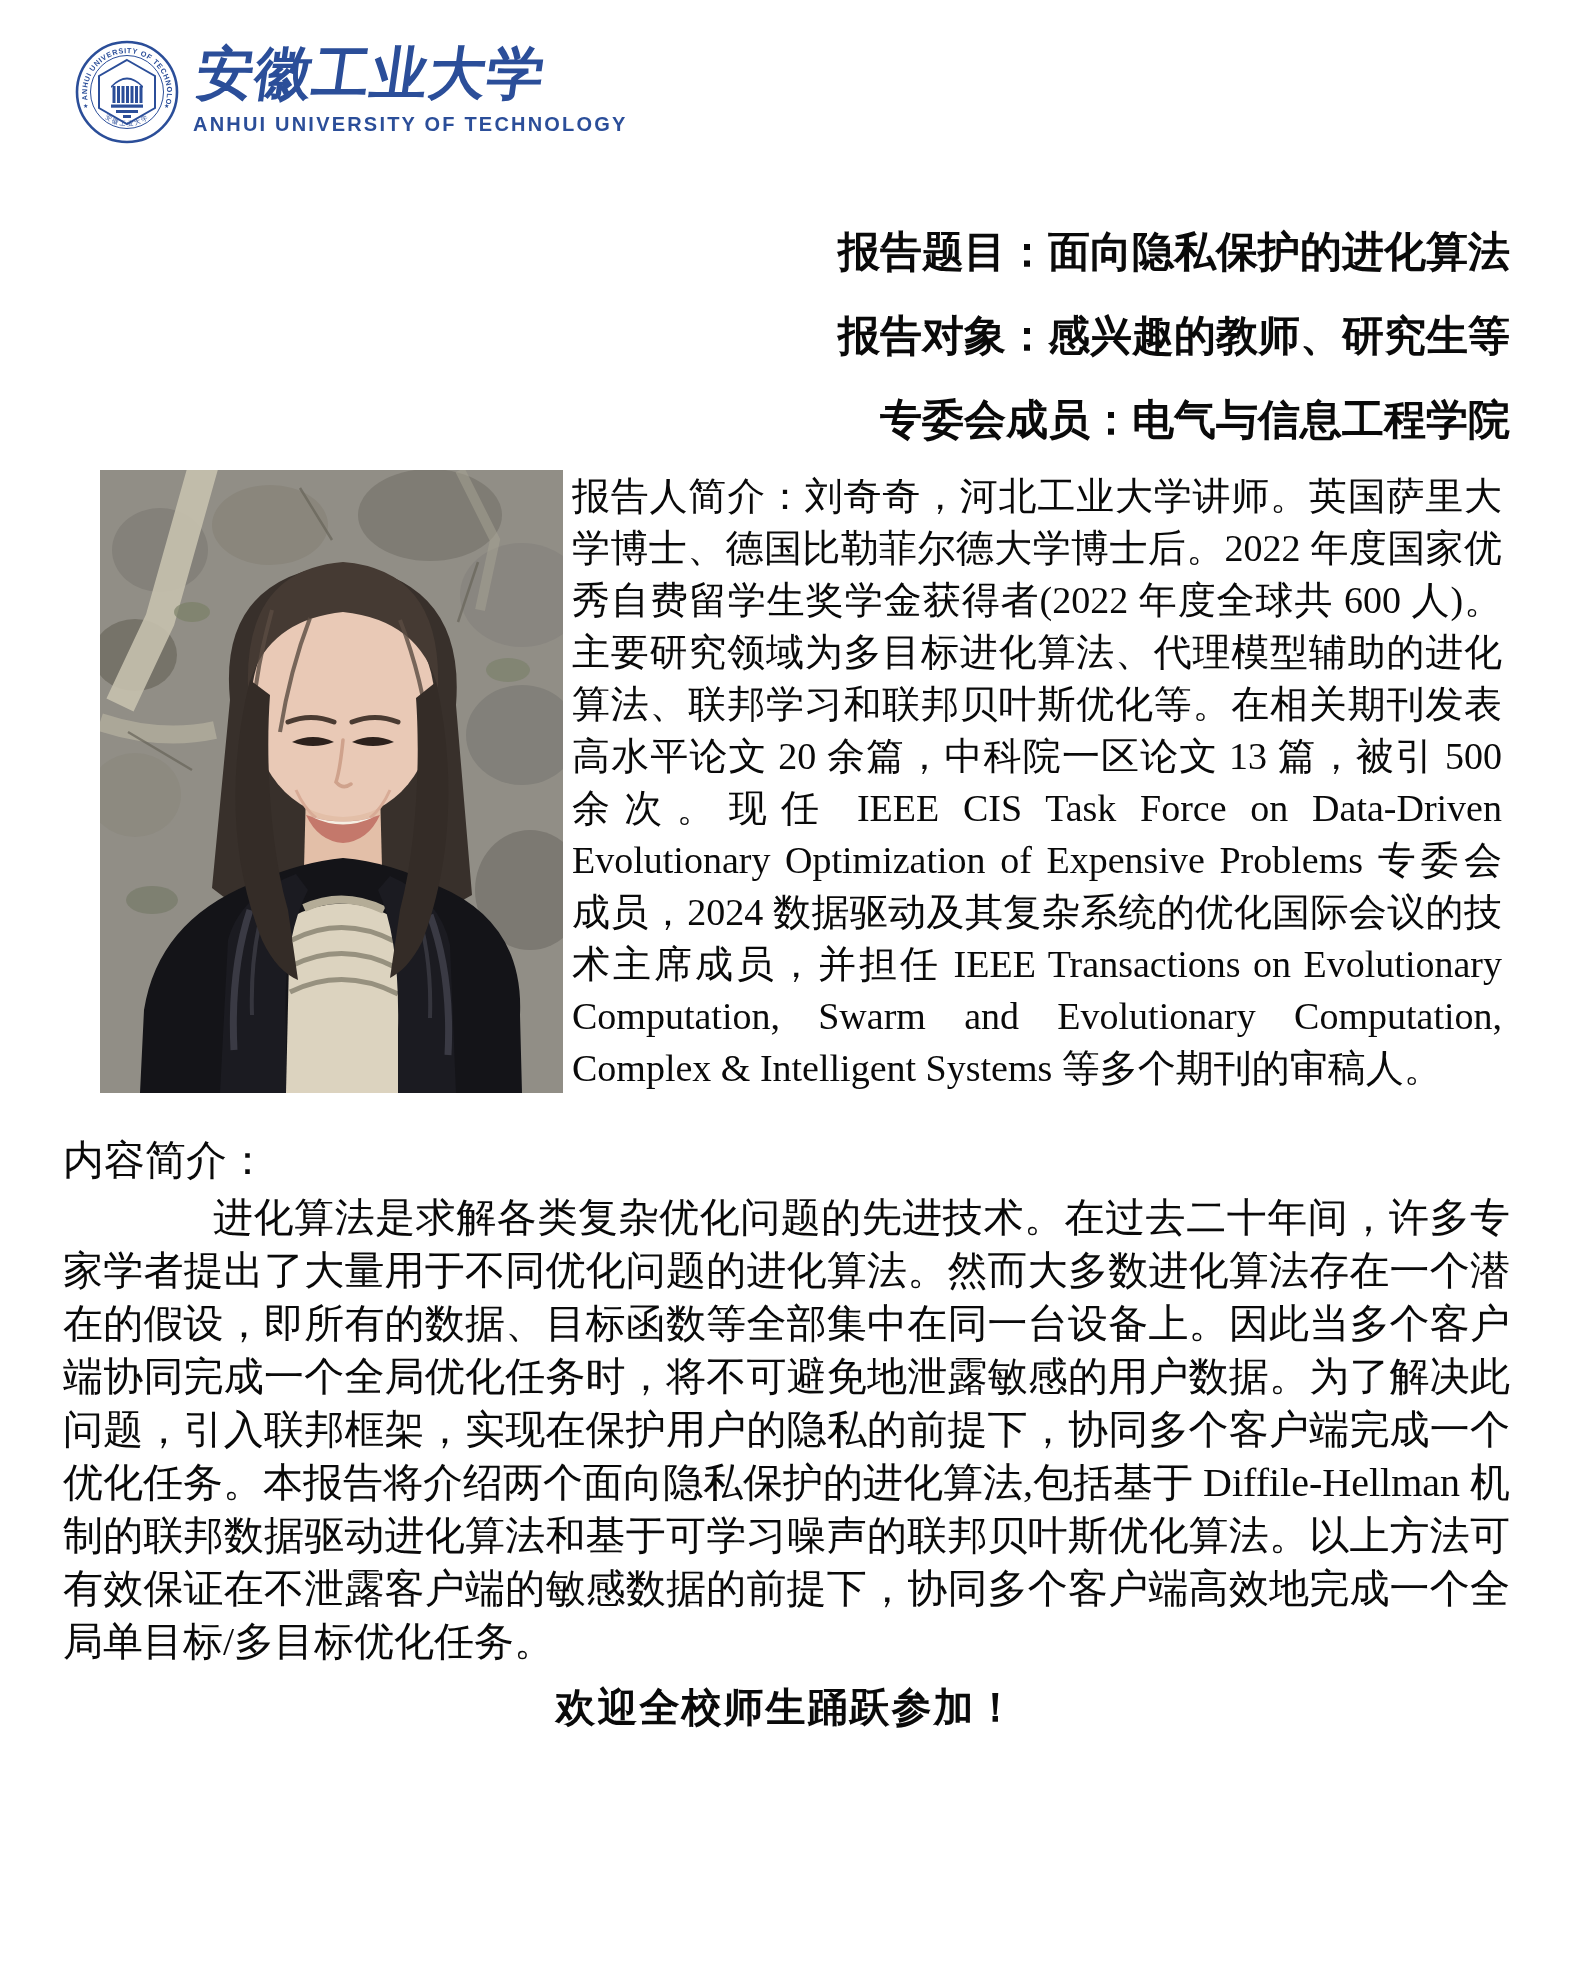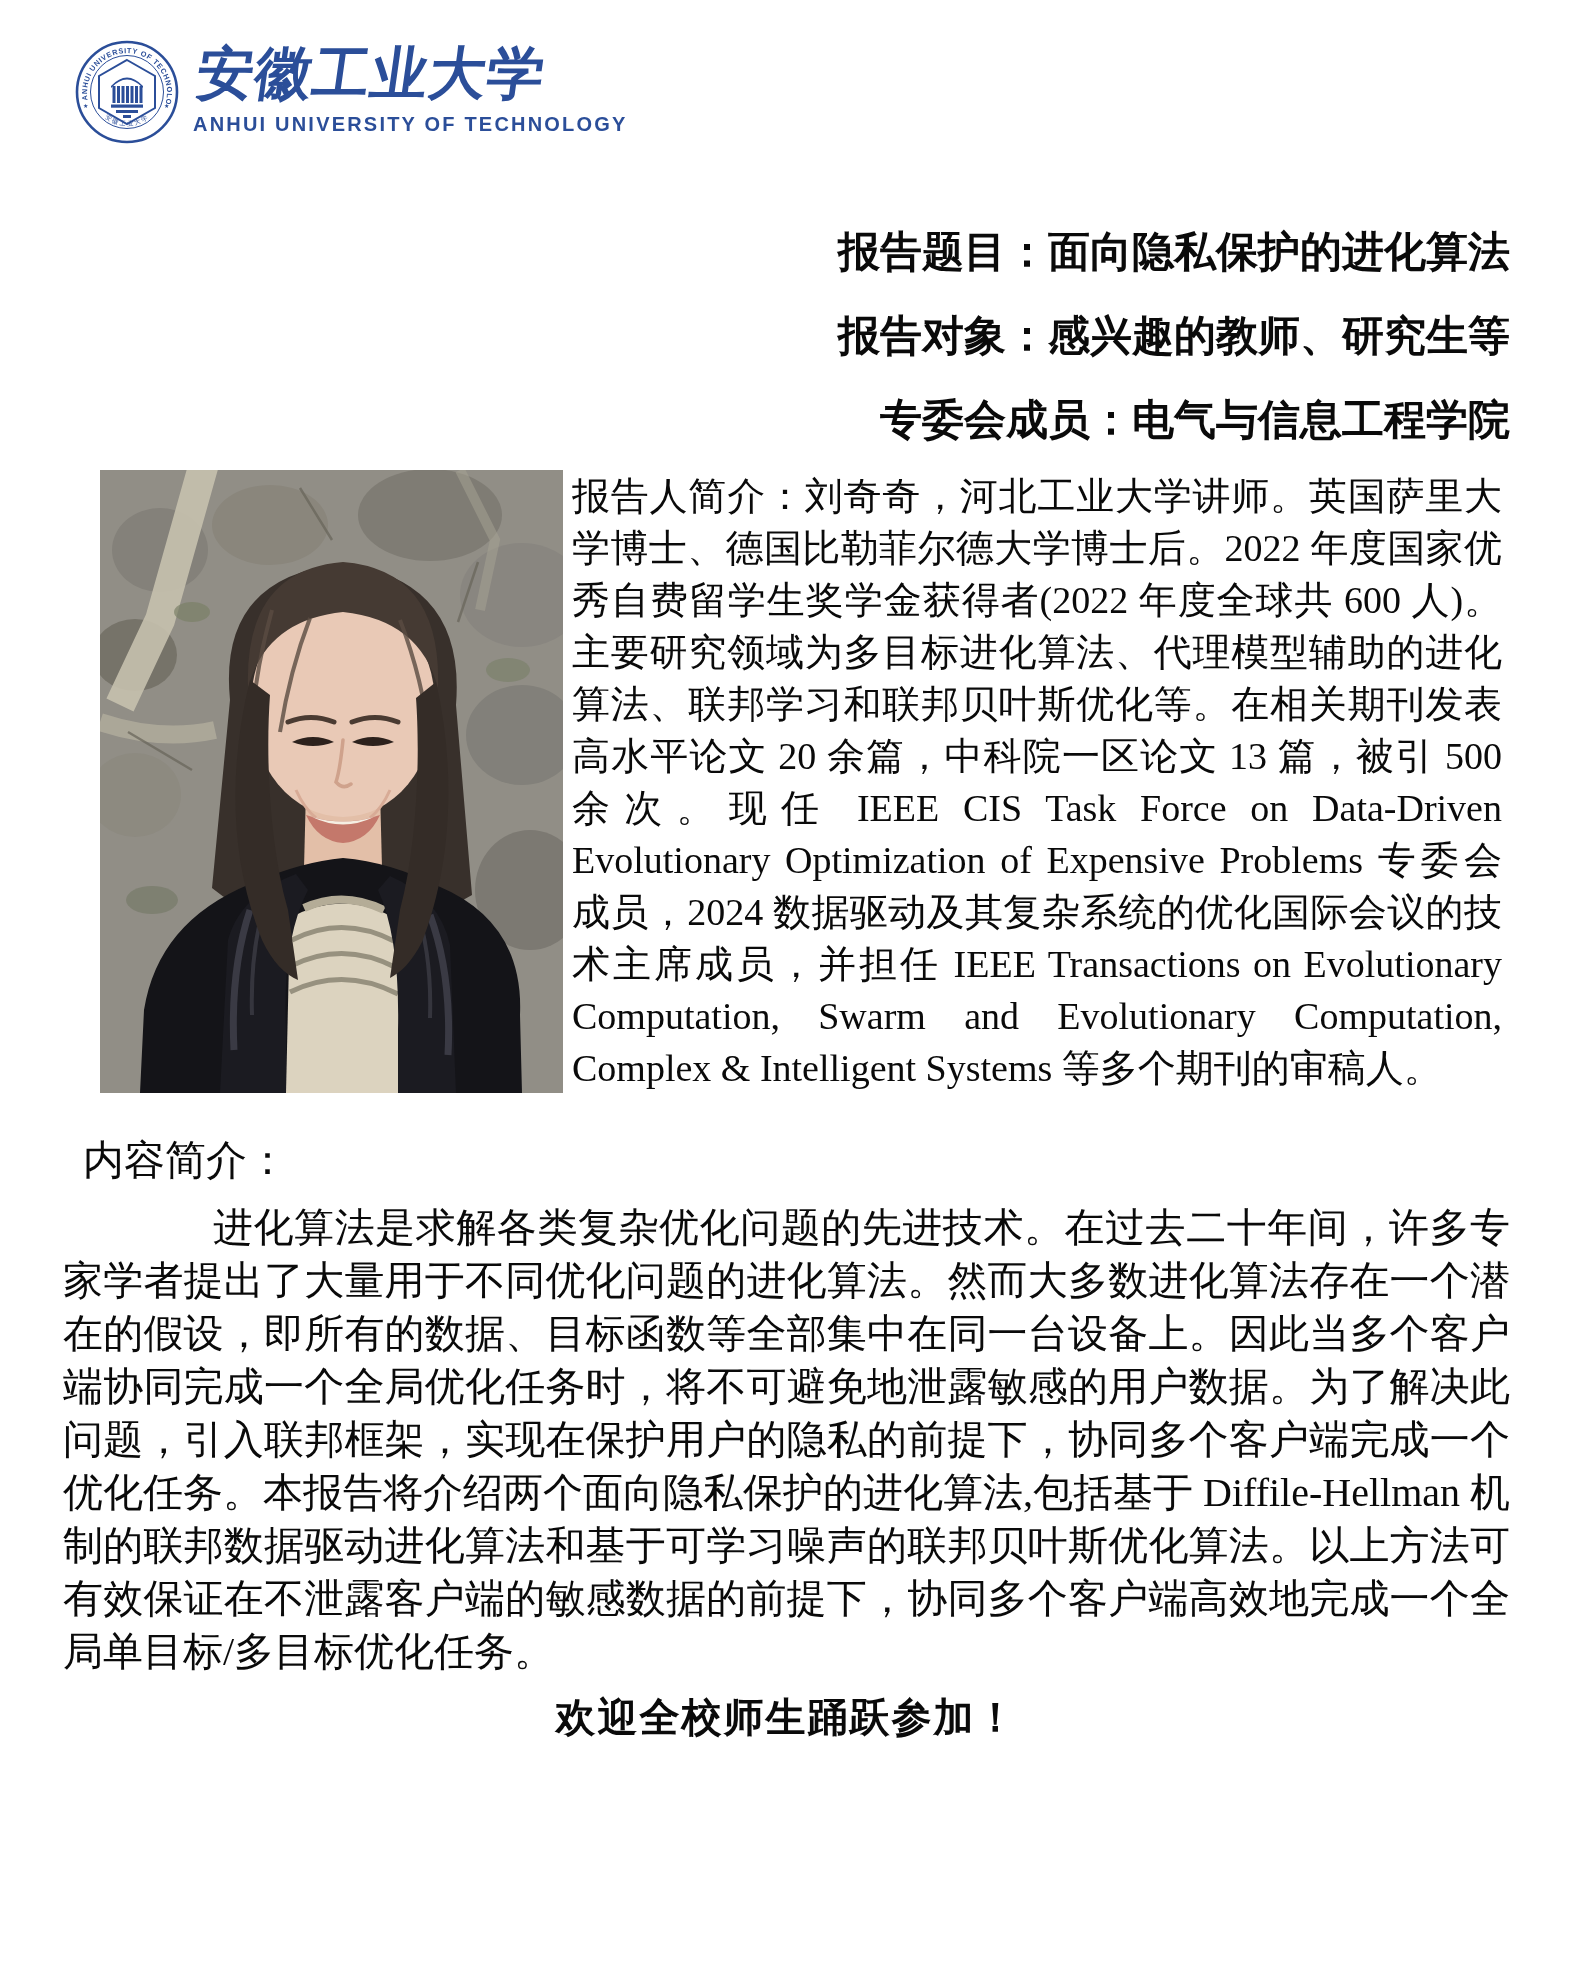--- a/index.html
+++ b/index.html
@@ -30,23 +30,23 @@
   
   .speaker-row{display:flex;margin-top:8px;height:623px;}
   .photo{flex:0 0 463px;width:463px;height:623px;margin-left:37px;}
   .photo svg{display:block;width:463px;height:623px;}
   .bio{
     margin-left:9px;width:930px;font-size:38px;line-height:52px;
     text-align:justify;text-justify:inter-ideograph;
   }
 
   
-  .abstract-heading{font-size:41px;line-height:42px;margin-top:46px;margin-left:20px;}
+  .abstract-heading{font-size:41px;line-height:42px;margin-top:46px;}
   .abstract-body{
-    font-size:40px;line-height:53px;margin-top:20px;
+    font-size:40px;line-height:53px;margin-top:10px;
     text-align:justify;text-justify:inter-ideograph;text-indent:150px;
   }
 
   
   .closing{font-size:40px;font-weight:bold;text-align:center;margin-top:12px;letter-spacing:2px;}
 </style>
 </head>
 <body>
 
 <div class="page">

